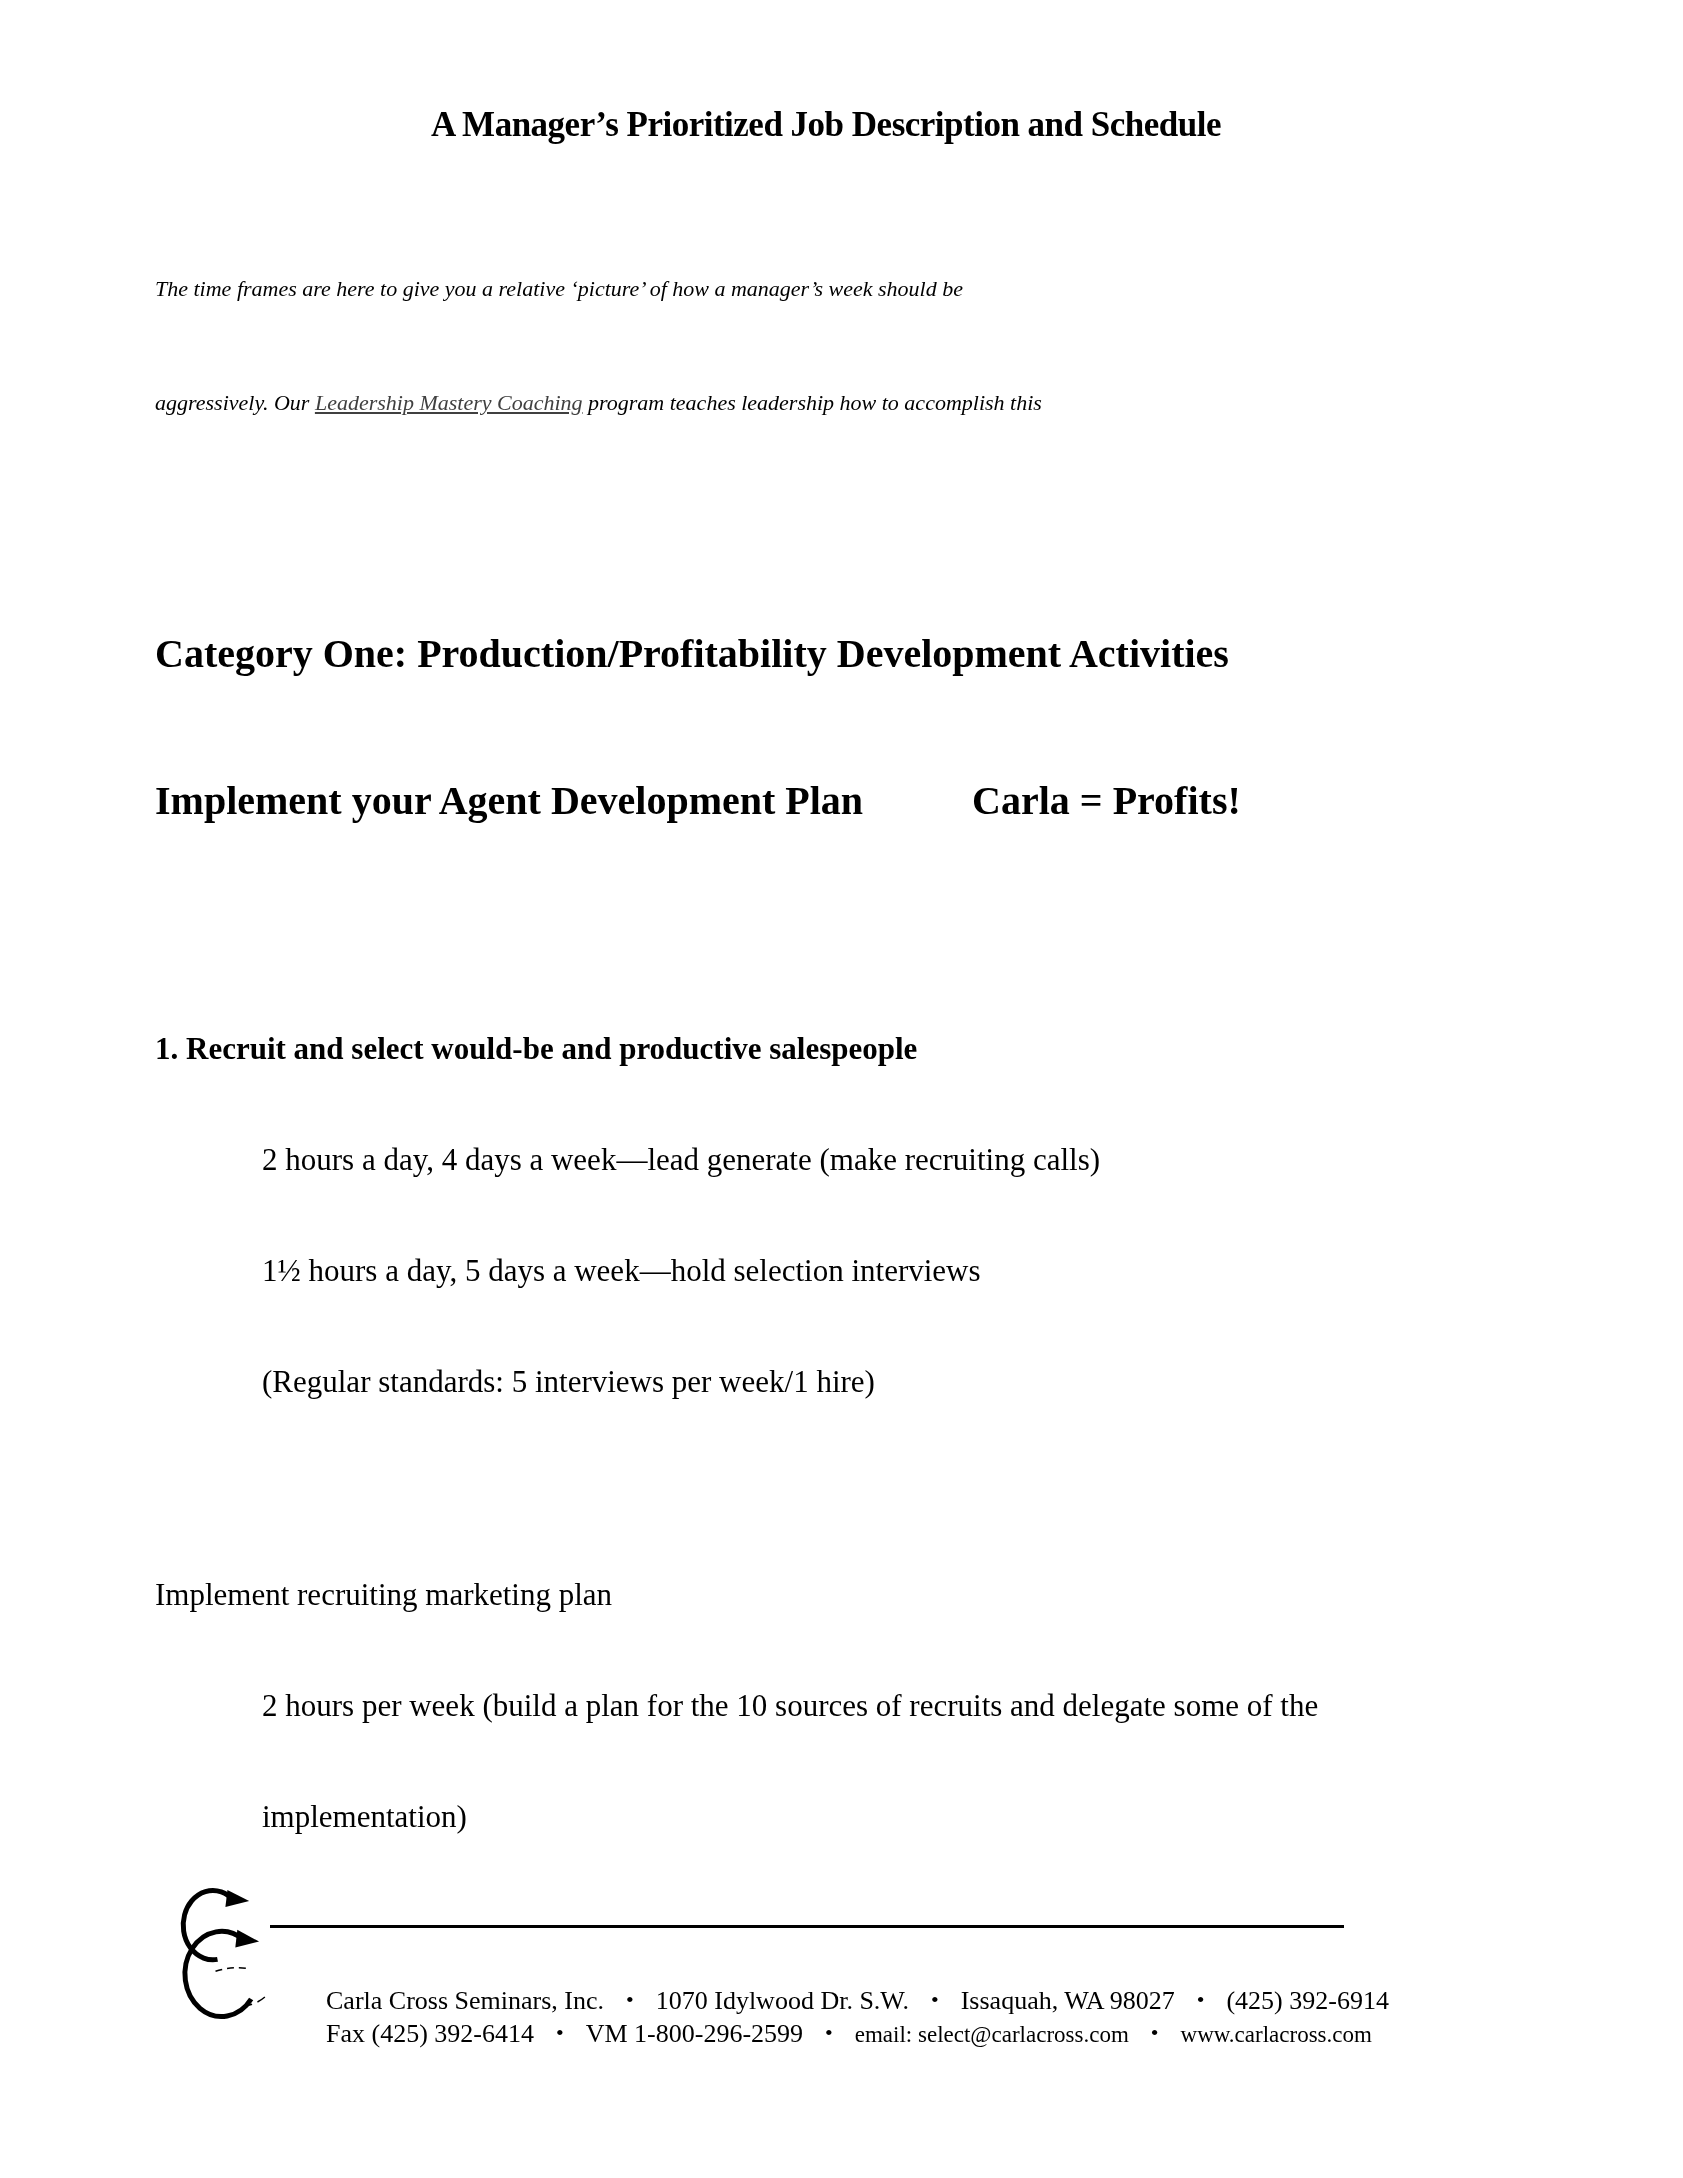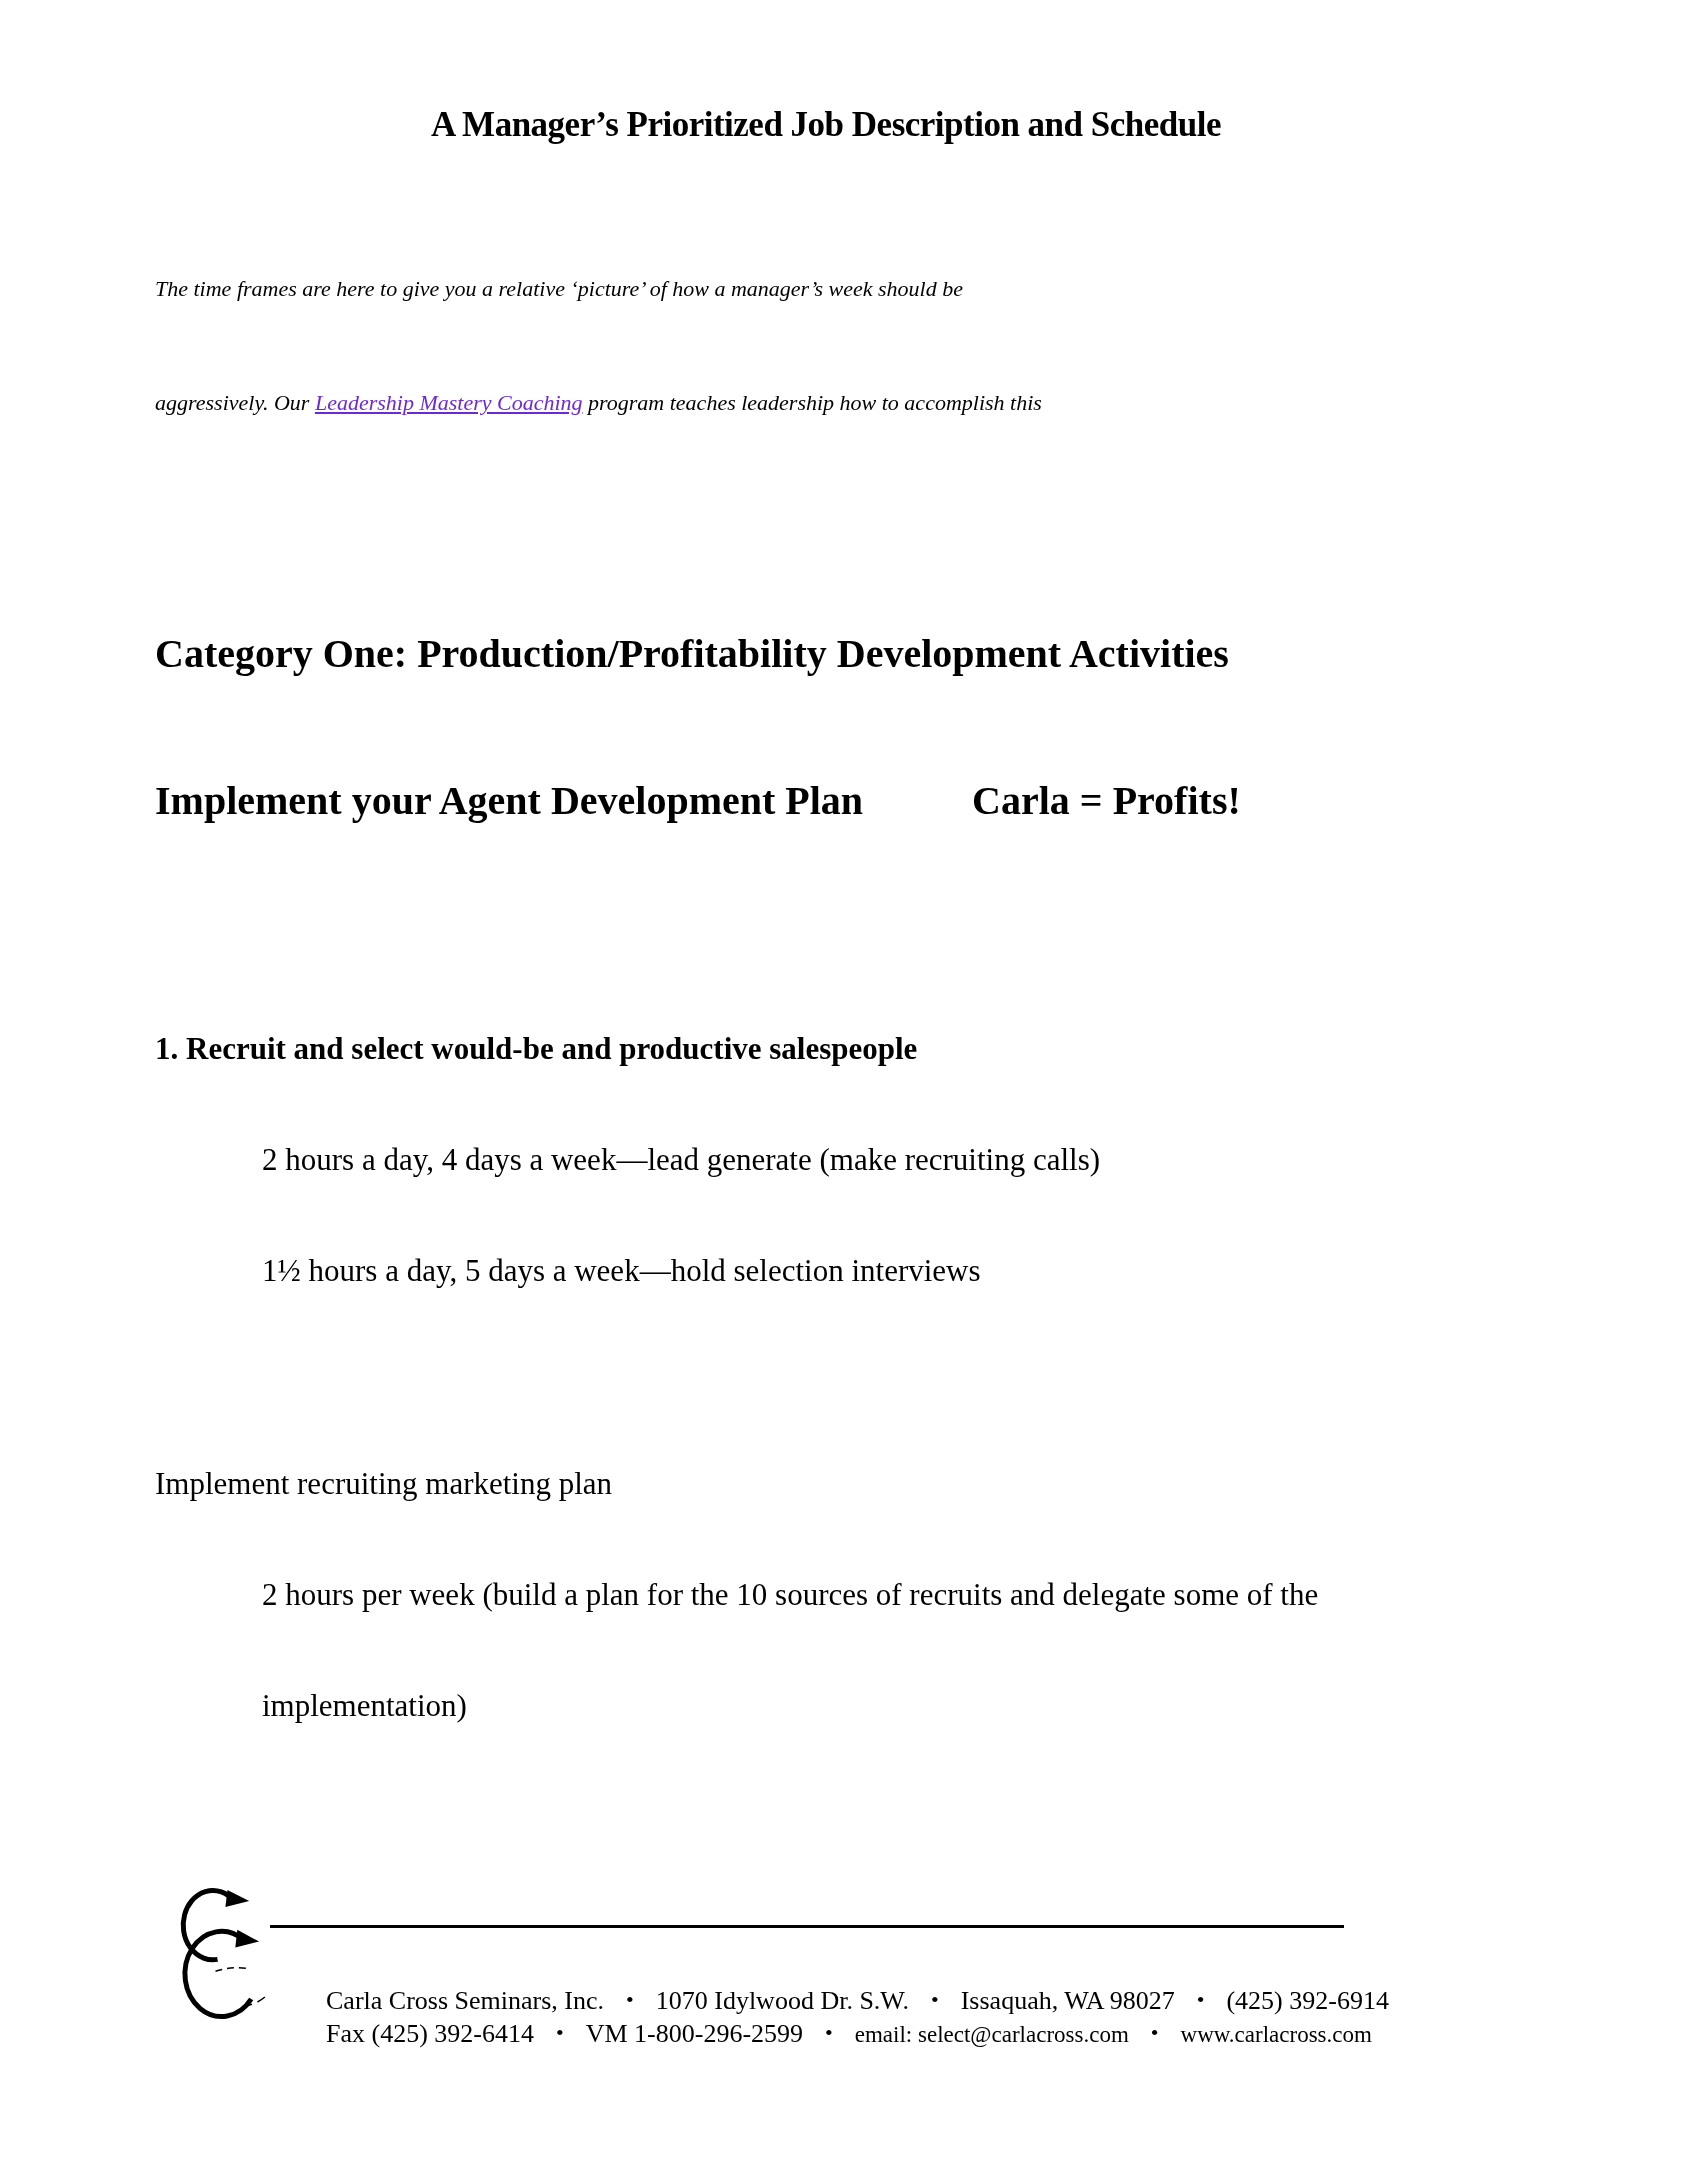--- a/index.html
+++ b/index.html
@@ -20,21 +20,21 @@
     text-align:center; letter-spacing:-0.5px;
     white-space:pre-wrap;
   }
 
   .intro {
     margin-top:42px;
     font-size:22px; line-height:38px; font-style:italic;
     white-space:pre-wrap;
   }
   .intro a, .intro .link {
-    color:#6d28d9; text-decoration:underline; cursor:pointer;
+    color:#404040; text-decoration:underline; cursor:pointer;
   }
   .intro .link-bold { font-weight:bold; }
 
   .cat-heading {
     font-size:40px; line-height:49px; font-weight:bold;
     white-space:pre-wrap;
   }
   .cat-heading.one { margin-top:33px; }
   .heading-row { display:flex; }
   .heading-spacer { display:inline-block; width:109px; }
@@ -77,20 +77,21 @@
         <span class="heading-spacer"></span>
         <span>Carla = Profits!</span>
       </div>
     </div>
 
     <div class="blocks one">
       <div class="block">
         <div class="title">1. Recruit and select would-be and productive salespeople</div>
         <div class="line">2 hours a day, 4 days a week—lead generate (make recruiting calls)</div>
         <div class="line">1½ hours a day, 5 days a week—hold selection interviews</div>
+        <div class="line">(Regular standards: 5 interviews per week/1 hire)</div>
       </div>
 
       <div class="block plain">
         <div class="title">Implement recruiting marketing plan</div>
         <div class="line">2 hours per week (build a plan for the 10 sources of recruits and delegate some of the</div>
         <div class="line">implementation)</div>
       </div>
 
       <div class="block">
         

